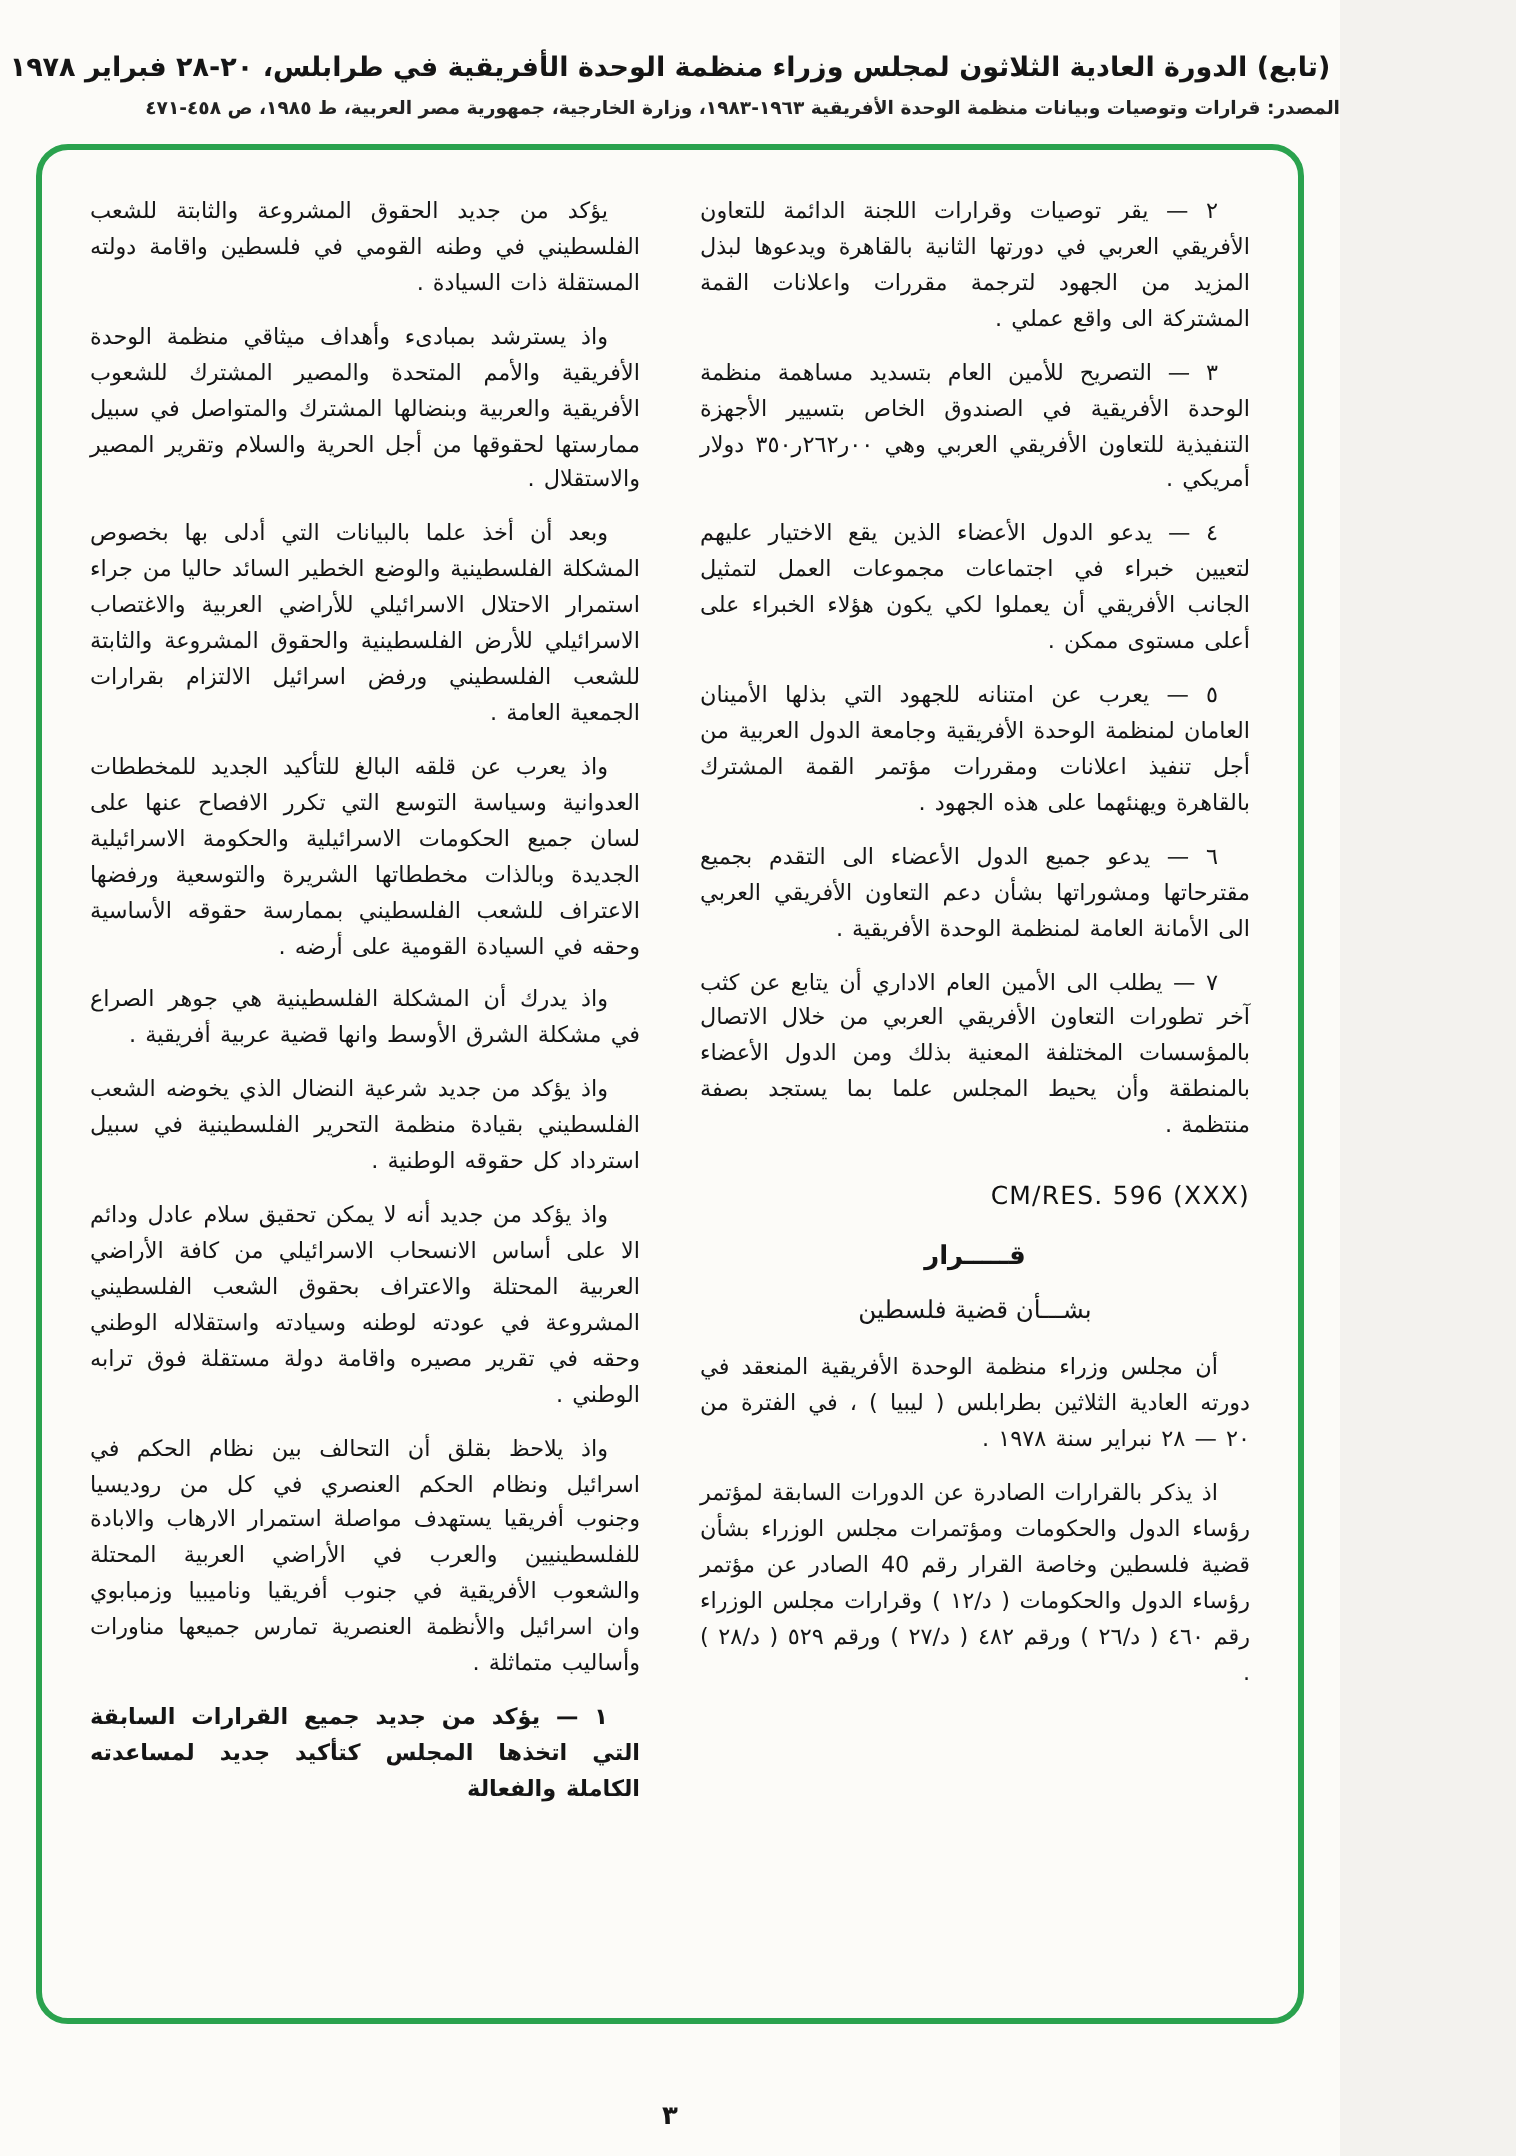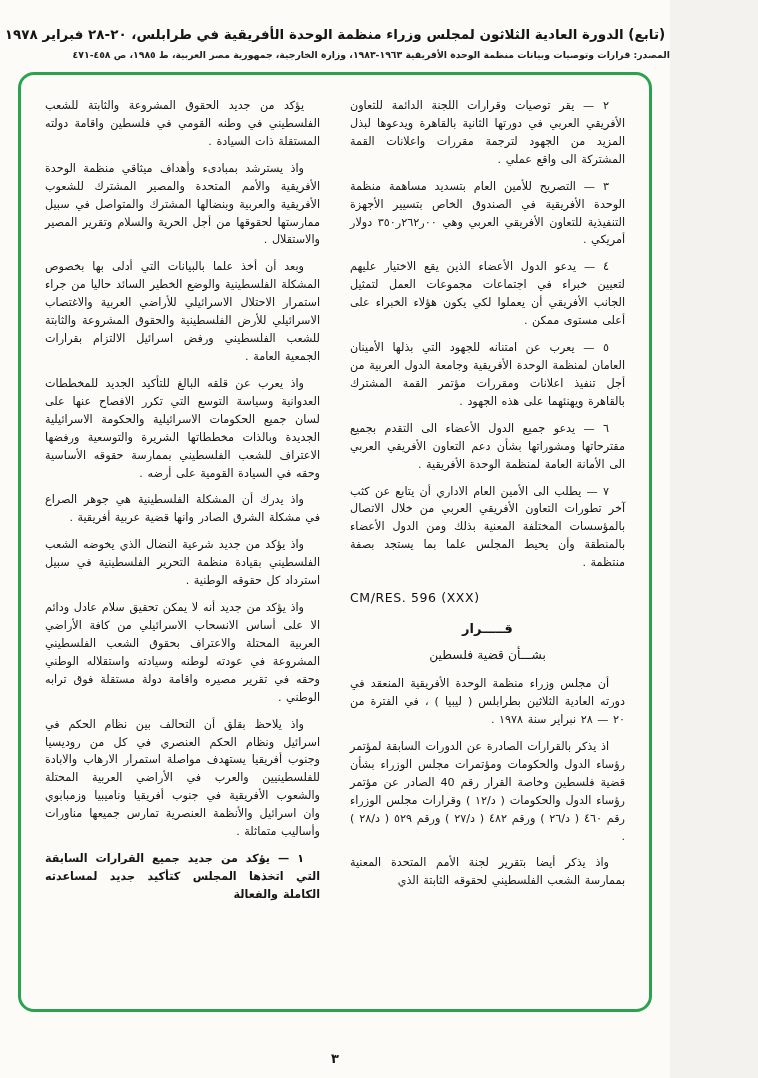--- a/index.html
+++ b/index.html
@@ -39,21 +39,21 @@
   .para {
     font-size: 11.2px;
     line-height: 1.6;
     text-align: justify;
     margin: 0 0 9px 0;
     text-indent: 16px;
     word-spacing: 1px;
   }
   .para.bold { font-weight: bold; }
   .res-code {
-    direction: ltr; text-align: left;
+    direction: ltr; text-align: right;
     font-family: "DejaVu Sans", sans-serif;
     font-size: 12.5px; letter-spacing: 0.6px;
     margin: 18px 0 16px 0; color: #111;
   }
   .res-title {
     text-align: center; font-weight: bold;
     font-size: 13px; margin: 4px 0 12px 0; word-spacing: 4px;
   }
   .res-subject {
     text-align: center; font-weight: normal;
@@ -94,36 +94,35 @@
           </div>
         <div class="res-code">CM/RES. 596 (XXX)</div>
         <div class="res-title">قـــــرار</div>
         <div class="res-subject">بشـــأن قضية فلسطين</div>
         <div>
 
             <p class="para">أن مجلس وزراء منظمة الوحدة الأفريقية المنعقد في دورته العادية الثلاثين بطرابلس ( ليبيا ) ، في الفترة من ٢٠ — ٢٨ نبراير سنة ١٩٧٨ .</p>
 
             <p class="para">اذ يذكر بالقرارات الصادرة عن الدورات السابقة لمؤتمر رؤساء الدول والحكومات ومؤتمرات مجلس الوزراء بشأن قضية فلسطين وخاصة القرار رقم 40 الصادر عن مؤتمر رؤساء الدول والحكومات ( د/١٢ ) وقرارات مجلس الوزراء رقم ٤٦٠ ( د/٢٦ ) ورقم ٤٨٢ ( د/٢٧ ) ورقم ٥٢٩ ( د/٢٨ ) .</p>
 
-            <p class="para">واذ يذكر أيضا بتقرير لجنة الأمم المتحدة المعنية بممارسة الشعب الفلسطيني لحقوقه الثابتة الذي</p>
           </div>
       </div>
 
       <div class="col">
         <div>
 
             <p class="para">يؤكد من جديد الحقوق المشروعة والثابتة للشعب الفلسطيني في وطنه القومي في فلسطين واقامة دولته المستقلة ذات السيادة .</p>
 
             <p class="para">واذ يسترشد بمبادىء وأهداف ميثاقي منظمة الوحدة الأفريقية والأمم المتحدة والمصير المشترك للشعوب الأفريقية والعربية وبنضالها المشترك والمتواصل في سبيل ممارستها لحقوقها من أجل الحرية والسلام وتقرير المصير والاستقلال .</p>
 
             <p class="para">وبعد أن أخذ علما بالبيانات التي أدلى بها بخصوص المشكلة الفلسطينية والوضع الخطير السائد حاليا من جراء استمرار الاحتلال الاسرائيلي للأراضي العربية والاغتصاب الاسرائيلي للأرض الفلسطينية والحقوق المشروعة والثابتة للشعب الفلسطيني ورفض اسرائيل الالتزام بقرارات الجمعية العامة .</p>
 
             <p class="para">واذ يعرب عن قلقه البالغ للتأكيد الجديد للمخططات العدوانية وسياسة التوسع التي تكرر الافصاح عنها على لسان جميع الحكومات الاسرائيلية والحكومة الاسرائيلية الجديدة وبالذات مخططاتها الشريرة والتوسعية ورفضها الاعتراف للشعب الفلسطيني بممارسة حقوقه الأساسية وحقه في السيادة القومية على أرضه .</p>
 
-            <p class="para">واذ يدرك أن المشكلة الفلسطينية هي جوهر الصراع في مشكلة الشرق الصادر وانها قضية عربية أفريقية .</p>
+            <p class="para">واذ يدرك أن المشكلة الفلسطينية هي جوهر الصراع في مشكلة الشرق الأوسط وانها قضية عربية أفريقية .</p>
 
             <p class="para">واذ يؤكد من جديد شرعية النضال الذي يخوضه الشعب الفلسطيني بقيادة منظمة التحرير الفلسطينية في سبيل استرداد كل حقوقه الوطنية .</p>
 
             <p class="para">واذ يؤكد من جديد أنه لا يمكن تحقيق سلام عادل ودائم الا على أساس الانسحاب الاسرائيلي من كافة الأراضي العربية المحتلة والاعتراف بحقوق الشعب الفلسطيني المشروعة في عودته لوطنه وسيادته واستقلاله الوطني وحقه في تقرير مصيره واقامة دولة مستقلة فوق ترابه الوطني .</p>
 
             <p class="para">واذ يلاحظ بقلق أن التحالف بين نظام الحكم في اسرائيل ونظام الحكم العنصري في كل من روديسيا وجنوب أفريقيا يستهدف مواصلة استمرار الارهاب والابادة للفلسطينيين والعرب في الأراضي العربية المحتلة والشعوب الأفريقية في جنوب أفريقيا وناميبيا وزمبابوي وان اسرائيل والأنظمة العنصرية تمارس جميعها مناورات وأساليب متماثلة .</p>
           </div>
         <p class="para bold">١ — يؤكد من جديد جميع القرارات السابقة التي اتخذها المجلس كتأكيد جديد لمساعدته الكاملة والفعالة</p>
       </div>
 

